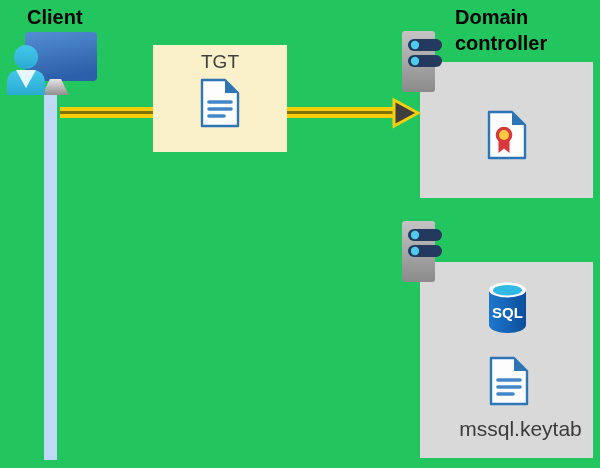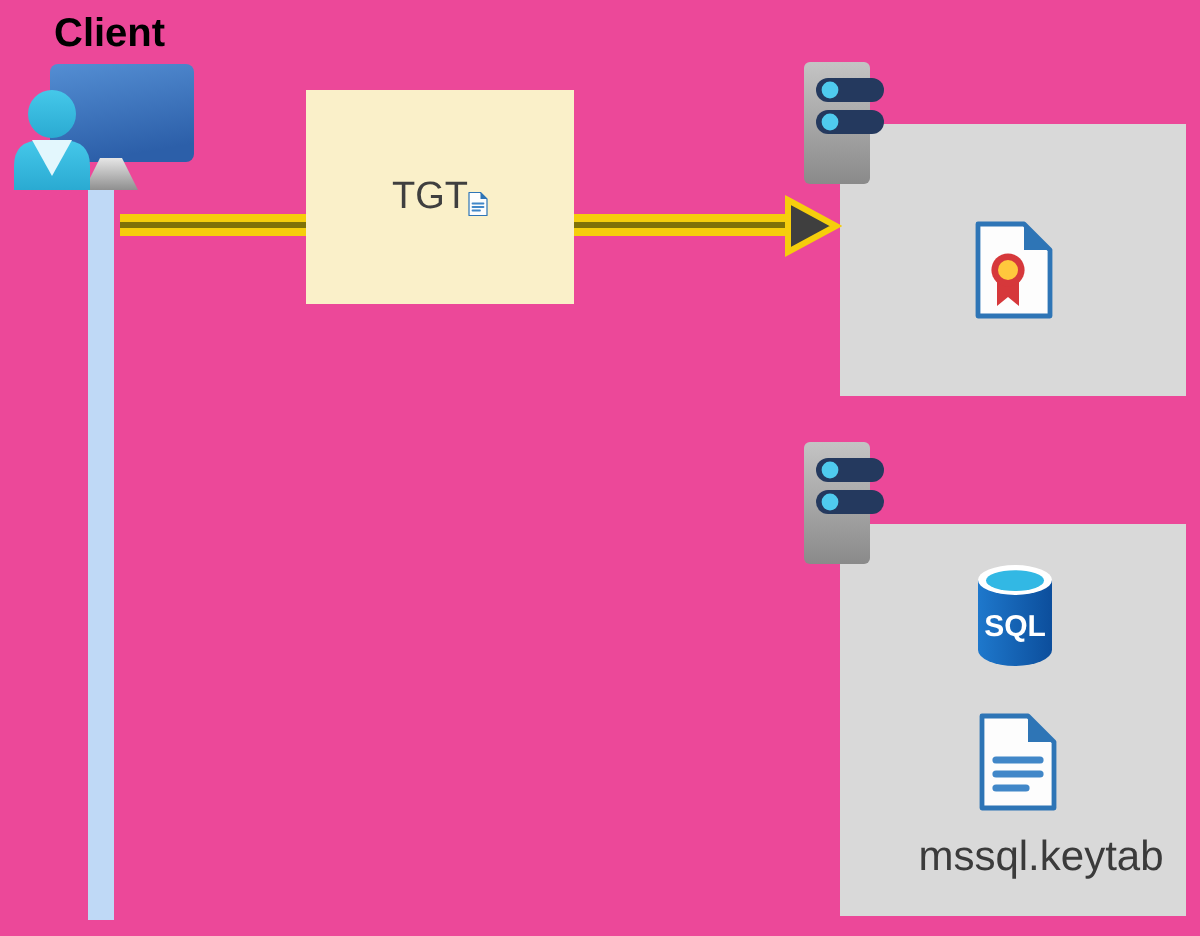--- a/index.html
+++ b/index.html
@@ -1,18 +1,18 @@
 <!DOCTYPE html>
 <html><head>
 <meta charset="utf-8">
 <style>
   html,body { margin:0; padding:0; background:#fff; }
   * { box-sizing:border-box; }
   .canvas {
-    position:relative; width:600px; height:468px; background:#ec4899;
+    position:relative; width:600px; height:468px; background:#22c55e;
     font-family:"Liberation Sans", sans-serif; overflow:hidden;
   }
   .abs { position:absolute; }
 
   
   .h-label { font-size:20px; font-weight:700; color:#000; line-height:26px; }
   .pre { white-space:pre-line; }
   .token-label { font-size:19px; font-weight:500; color:#3f3f3f; }
   .file-label { font-size:21px; font-weight:400; color:#3b3b3b;padding-left:28px; }
 
@@ -26,21 +26,21 @@
     left:60px; top:107px; width:338px; height:11px; z-index:1;
     background:linear-gradient(180deg,#f6ce0c 0%,#f6ce0c 36%,#7f7208 36%,#7f7208 64%,#f6ce0c 64%,#f6ce0c 100%);
   }
   .arrow-head { left:391px; top:97px; width:30px; height:32px; z-index:3; }
 
   
   .token-box {
     left:153px; top:45px; width:134px; height:107px; background:#faf0c9; z-index:2;
     display:flex; justify-content:center; gap:14px; padding-top:6px;
   }
-  .token-col { display:flex; flex-direction:row; align-items:center; width:48px; }
+  .token-col { display:flex; flex-direction:column; align-items:center; width:48px; }
   .token-col .token-label { margin-bottom:5px; }
   .doc-icon { width:40px; height:50px; }
 
   
   .dc-label { left:455px; top:4px; }
   .dc-box { left:420px; top:62px; width:173px; height:136px; background:#d9d9d9; z-index:0; }
   .server-icon { width:44px; height:64px; z-index:2; }
   .dc-server { left:401px; top:30px; }
   .cert-icon { left:487px; top:110px; width:40px; height:50px; z-index:1; }
 
@@ -96,20 +96,22 @@
         <polygon points="25,2 38,15 25,15" fill="#2e75b6"></polygon>
         <g stroke="#4187c8" stroke-width="3.6" stroke-linecap="round">
           <line x1="9" y1="24" x2="31" y2="24"></line>
             <line x1="9" y1="31" x2="31" y2="31"></line>
             <line x1="9" y1="38" x2="24" y2="38"></line>
         </g>
       </svg>
     </div>
   </div>
 
+  <div class="abs h-label pre dc-label">Domain
+controller</div>
   <div class="abs dc-box"></div>
 
   <svg class="abs server-icon dc-server" viewBox="0 0 44 64">
     <defs>
       <linearGradient id="gSrv1" x1="0" y1="0" x2="0" y2="1">
         <stop offset="0" stop-color="#c4c4c4"></stop>
           <stop offset="1" stop-color="#8a8a8a"></stop>
       </linearGradient>
     </defs>
     <rect x="1" y="1" width="33" height="61" rx="3" fill="url(#gSrv1)"></rect>

